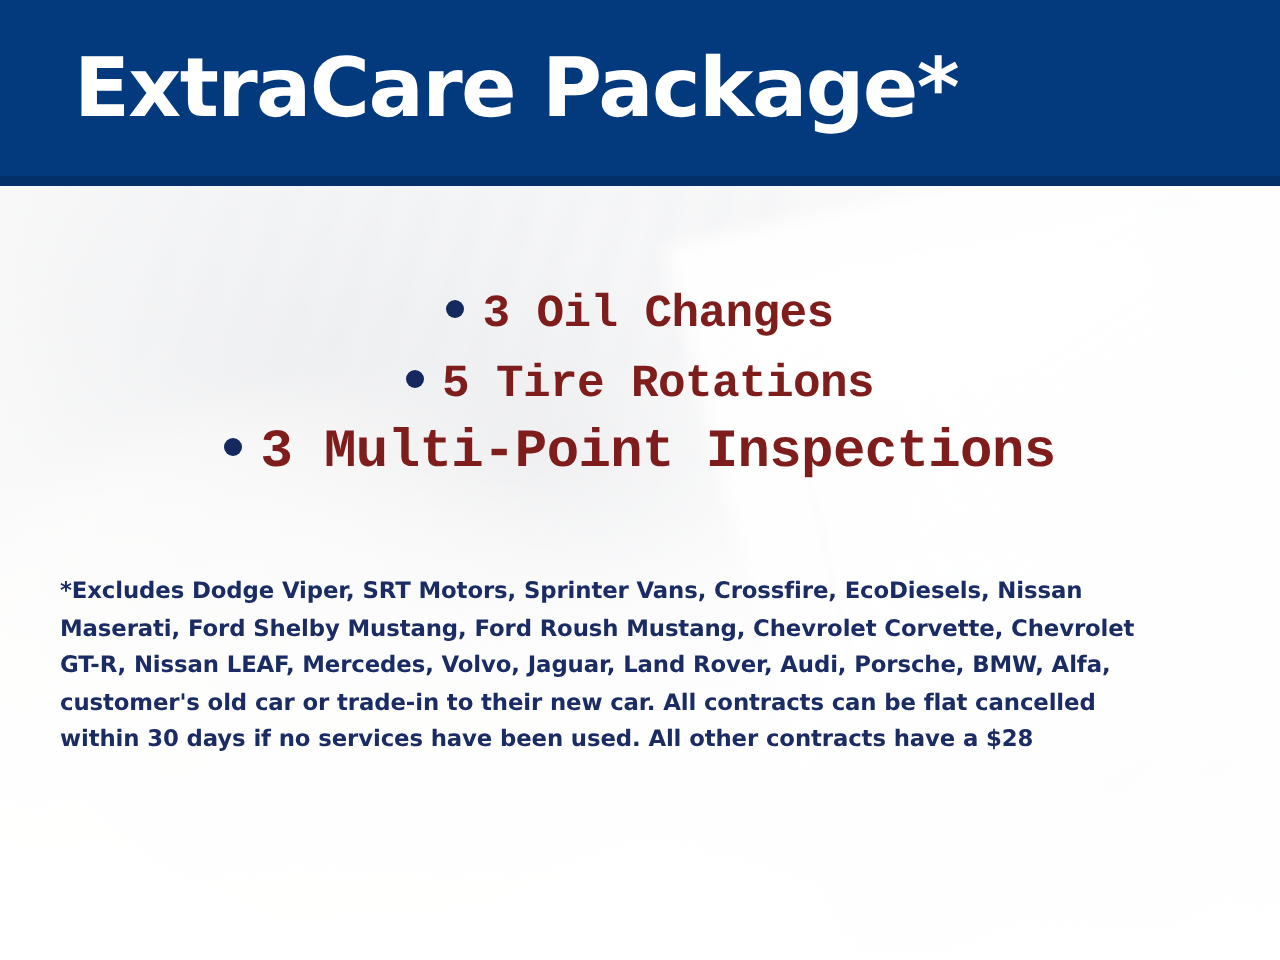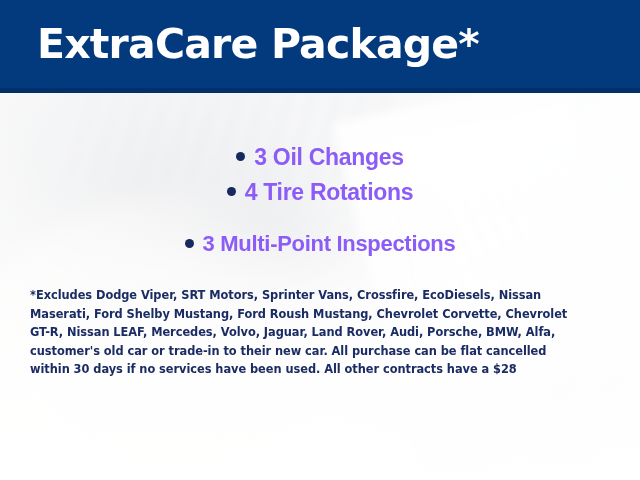--- a/index.html
+++ b/index.html
@@ -178,29 +178,29 @@
   .benefits {
     position: absolute;
     left: 0; top: 140px;
     width: 640px;
     text-align: center;
     list-style: none;
     margin: 0;
     padding: 0;
   }
   .benefit-item {
-    color: #8b5cf6;
-    font-family: Liberation Sans, sans-serif;
+    color: #7f1d1d;
+    font-family: Liberation Mono, monospace;
     font-weight: bold;
     font-size: 23px;
     line-height: 35px;
     letter-spacing: -0.3px;
     white-space: nowrap;
   }
-  .benefit-item:nth-child(3) { font-size: 22px; margin-top: 16px; }
+  .benefit-item:nth-child(3) { font-size: 27px; }
   .bullet-dot {
     display: inline-block;
     width: 9px; height: 9px;
     border-radius: 50%;
     background: #16295f;
     vertical-align: middle;
     margin-right: 9px;
     position: relative;
     top: -2px;
   }
@@ -246,28 +246,28 @@
 
   <div class="header-band"></div>
   <div class="header-rule"></div>
   <div class="banner-title">ExtraCare Package*</div>
 
   <ul class="benefits">
     <li class="benefit-item">
       <span class="bullet-dot"></span><span>3 Oil Changes</span>
     </li>
     <li class="benefit-item">
-      <span class="bullet-dot"></span><span>4 Tire Rotations</span>
+      <span class="bullet-dot"></span><span>5 Tire Rotations</span>
     </li>
     <li class="benefit-item">
       <span class="bullet-dot"></span><span>3 Multi-Point Inspections</span>
     </li>
   </ul>
 
   <div class="disclaimer">
     <div class="disclaimer-line">*Excludes Dodge Viper, SRT Motors, Sprinter Vans, Crossfire, EcoDiesels, Nissan</div>
     <div class="disclaimer-line">Maserati, Ford Shelby Mustang, Ford Roush Mustang, Chevrolet Corvette, Chevrolet</div>
     <div class="disclaimer-line">GT-R, Nissan LEAF, Mercedes, Volvo, Jaguar, Land Rover, Audi, Porsche, BMW, Alfa,</div>
-    <div class="disclaimer-line">customer's old car or trade-in to their new car. All purchase can be flat cancelled</div>
+    <div class="disclaimer-line">customer's old car or trade-in to their new car. All contracts can be flat cancelled</div>
     <div class="disclaimer-line">within 30 days if no services have been used. All other contracts have a $28</div>
   </div>
 
 </div>
 
 </body></html>

